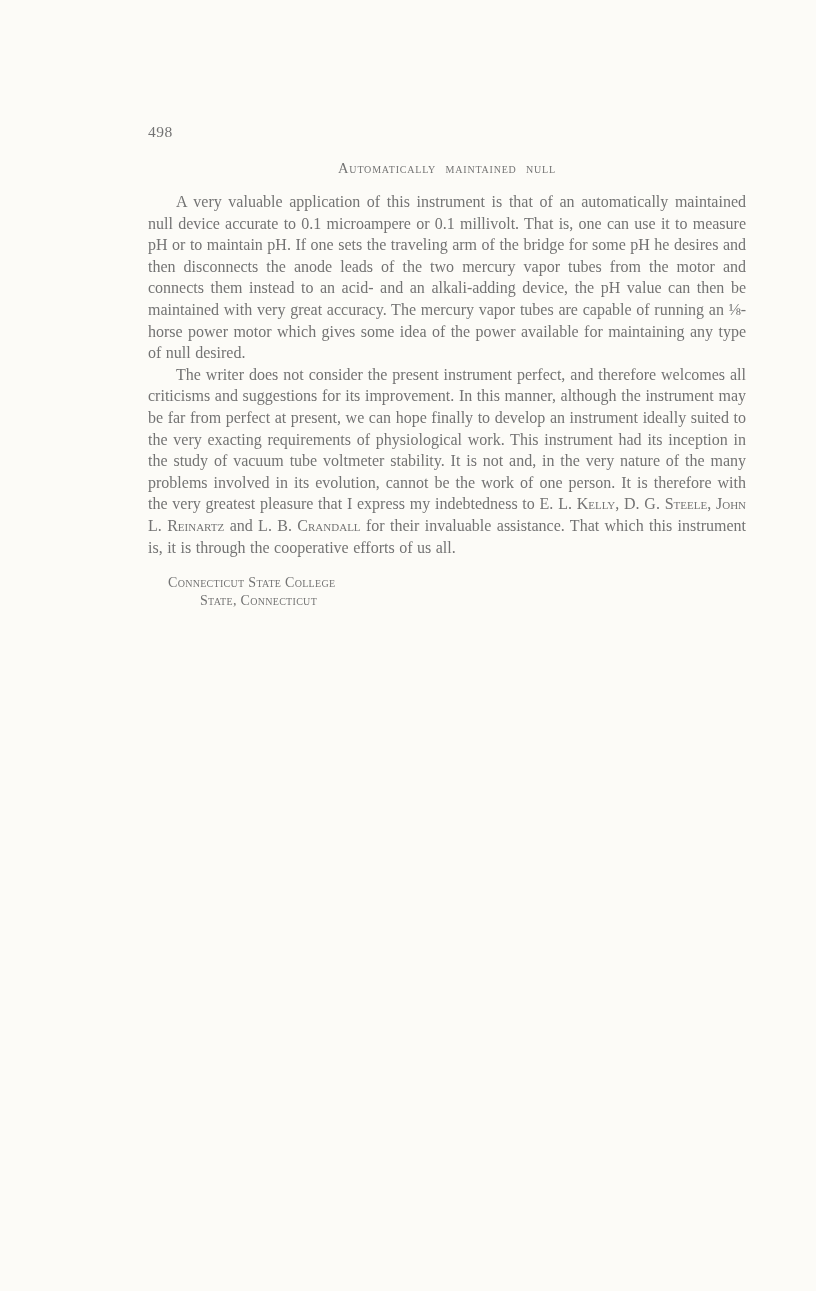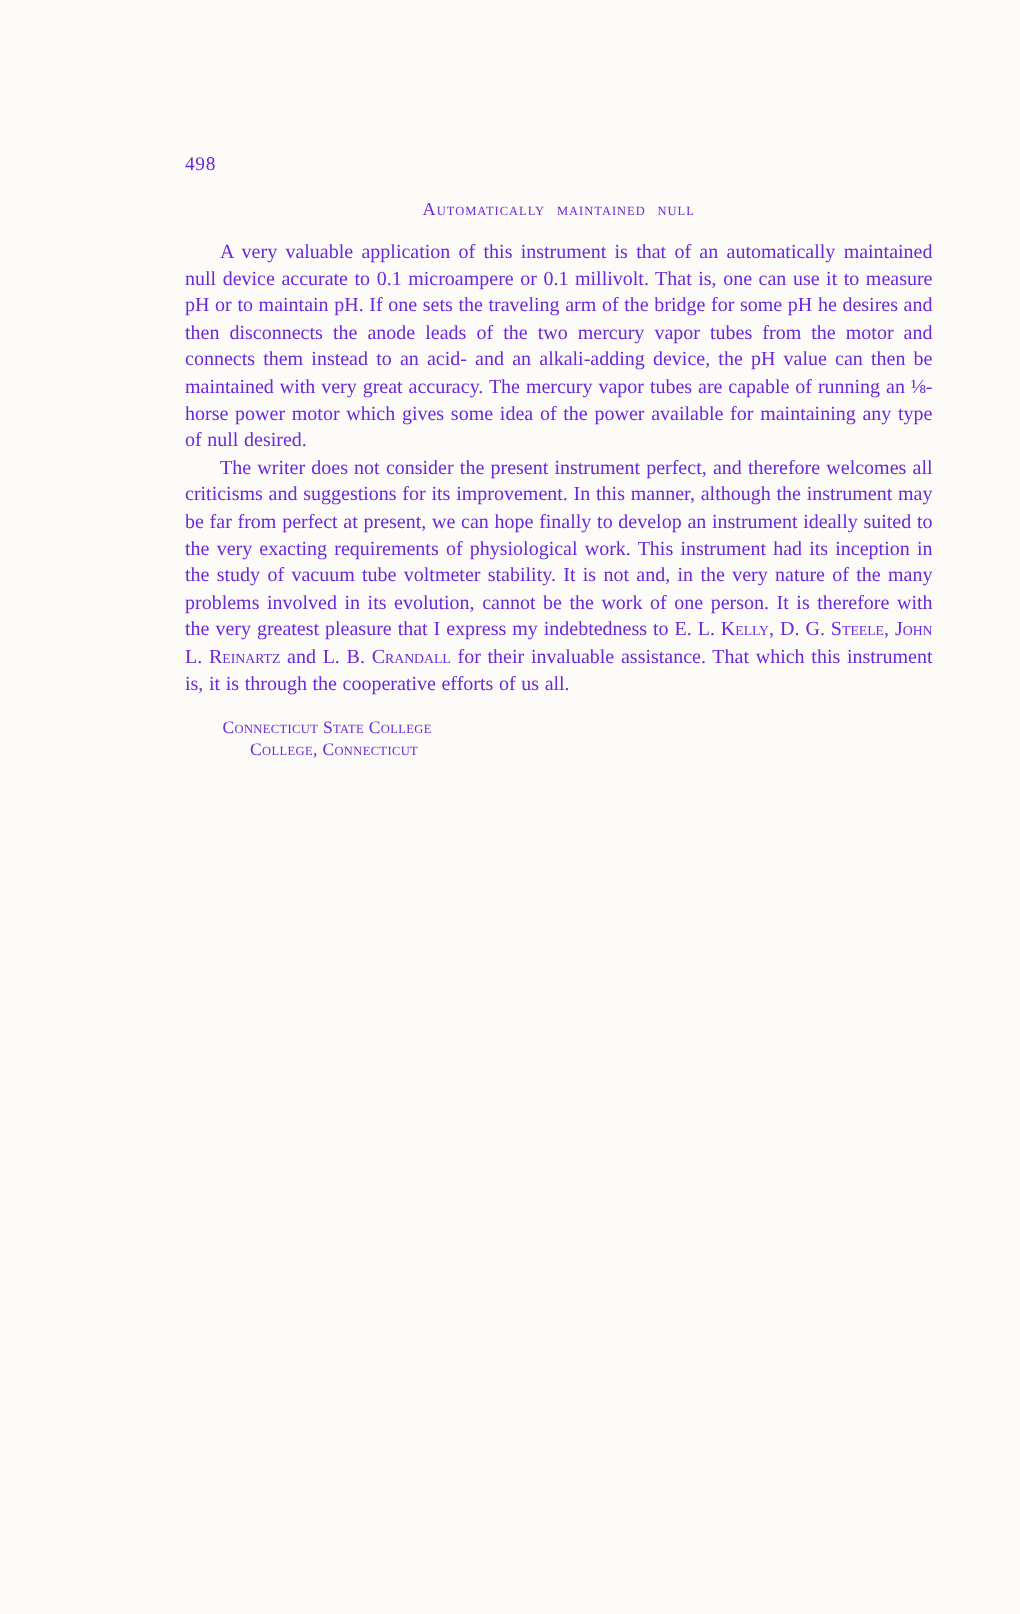--- a/index.html
+++ b/index.html
@@ -6,21 +6,21 @@
     margin: 0;
     padding: 0;
     background: #ffffff;
   }
   .page {
     position: relative;
     width: 816px;
     height: 1291px;
     background: #fcfbf7;
     font-family: "Liberation Serif", serif;
-    color: #6d28d9;
+    color: #737373;
     overflow: hidden;
   }
   .page-header {
     position: absolute;
     left: 148px;
     top: 123px;
     width: 598px;
     height: 20px;
   }
   .page-number {
@@ -65,21 +65,21 @@
   }
   .sc {
     font-variant: small-caps;
   }
   .signature {
     margin-top: 16px;
     font-size: 14px;
     line-height: 18px;
   }
   .sig-institution {
-    margin-left: 30px;
+    margin-left: 20px;
     font-variant: small-caps;
     letter-spacing: 0.3px;
   }
   .sig-location {
     margin-left: 52px;
     font-variant: small-caps;
     letter-spacing: 0.3px;
   }
 </style>
 </head>
@@ -94,18 +94,18 @@
   <main class="text-block">
 
     <h2 class="section-heading">Automatically maintained null</h2>
 
     <p class="para">A very valuable application of this instrument is that of an automatically maintained null device accurate to 0.1 microampere or 0.1 millivolt.  That is, one can use it to measure pH or to maintain pH.  If one sets the traveling arm of the bridge for some pH he desires and then disconnects the anode leads of the two mercury vapor tubes from the motor and connects them instead to an acid- and an alkali-adding device, the pH value can then be maintained with very great accuracy.  The mercury vapor tubes are capable of running an ⅛-horse power motor which gives some idea of the power available for maintaining any type of null desired.</p>
 
     <p class="para"><span>The writer does not consider the present instrument perfect, and therefore welcomes all criticisms and suggestions for its improvement.  In this manner, although the instrument may be far from perfect at present, we can hope finally to develop an instrument ideally suited to the very exacting requirements of physiological work.  This instrument had its inception in the study of vacuum tube voltmeter stability.  It is not and, in the very nature of the many problems involved in its evolution, cannot be the work of one person.  It is therefore with the very greatest pleasure that I express my indebtedness to E. L. </span><span class="sc">Kelly</span><span>, D. G. </span><span class="sc">Steele</span><span>, </span><span class="sc">John</span><span> L. </span><span class="sc">Reinartz</span><span> and L. B. </span><span class="sc">Crandall</span><span> for their invaluable assistance.  That which this instrument is, it is through the cooperative efforts of us all.</span></p>
 
     <div class="signature">
       <div class="sig-institution">Connecticut State College</div>
-      <div class="sig-location">College, Connecticut</div>
+      <div class="sig-location">State, Connecticut</div>
     </div>
 
   </main>
 
 </div>
 
 </body></html>

